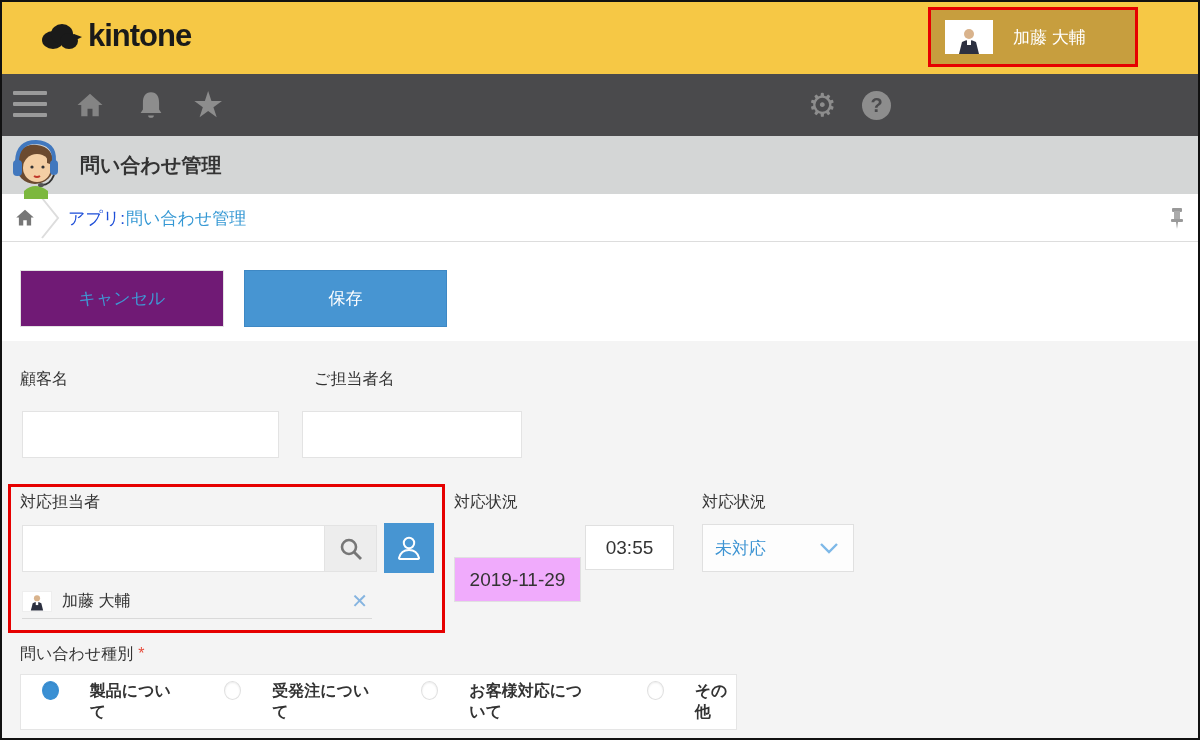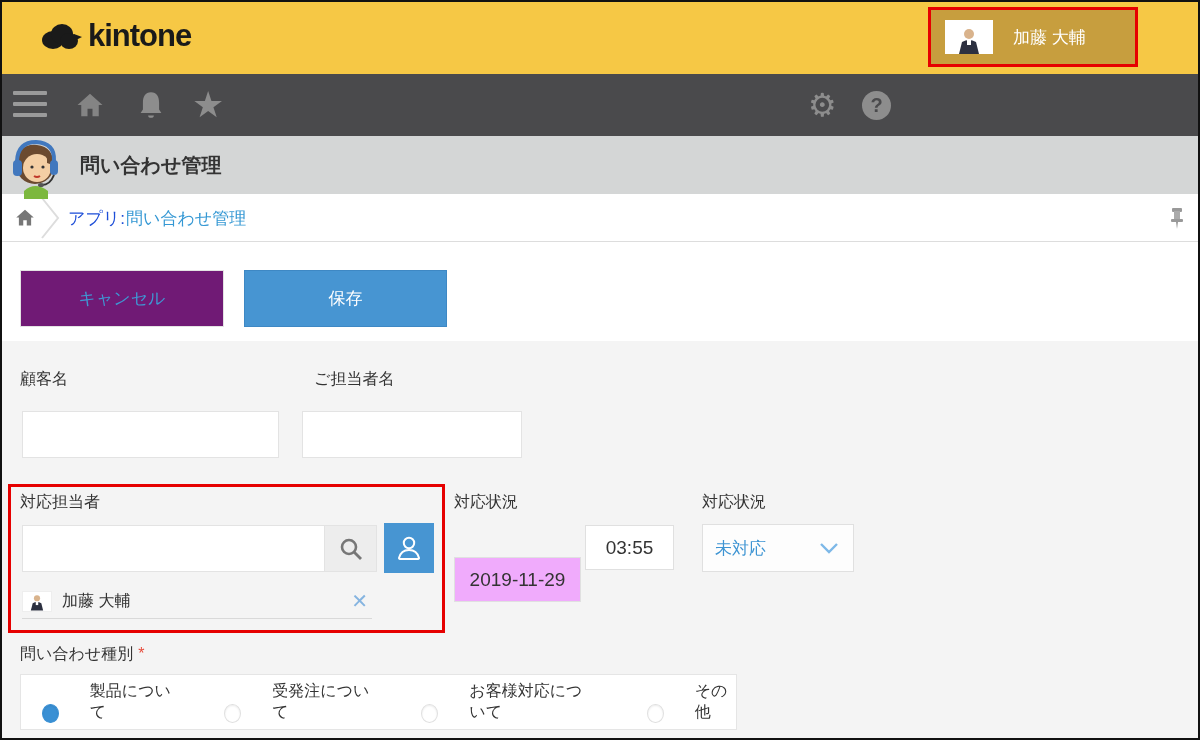--- a/index.html
+++ b/index.html
@@ -85,21 +85,21 @@
   .timebox { position:absolute; left:583px; top:184px; width:89px; height:45px; background:#fff;
              border:1px solid #e0e0e0; display:flex; align-items:center; justify-content:center;
              font-size:19px; color:#333; }
   .dropdown { position:absolute; left:700px; top:183px; width:152px; height:48px; background:#fdfdfd;
               border:1px solid #e0e0e0; display:flex; align-items:center; cursor:pointer; }
   .dd-value { font-size:17px; color:#3d94d3; margin-left:12px; flex:1; }
   .dd-chev { margin-right:14px; }
 
   .radio-box { position:absolute; left:18px; top:333px; width:717px; height:56px; background:#fff;
                border:1px solid #e5e5e5; display:flex; align-items:center; padding-left:21px; gap:50px; }
-  .radio-item { display:flex; align-items:flex-end; gap:31px; cursor:pointer; }
+  .radio-item { display:flex; align-items:flex-start; gap:31px; cursor:pointer;font-weight:bold; }
   .radio-dot { width:19px; height:19px; border-radius:50%; background:#fff; border:1px solid #e0e0e0;
                box-shadow:0 1px 2px rgba(0,0,0,.08) inset; }
   .radio-dot.on { background:#3a90d4; border-color:#3a90d4; }
   .radio-label { font-size:16px; color:#333; }
 </style>
 </head>
 <body>
 
 <div class="frame">
 

